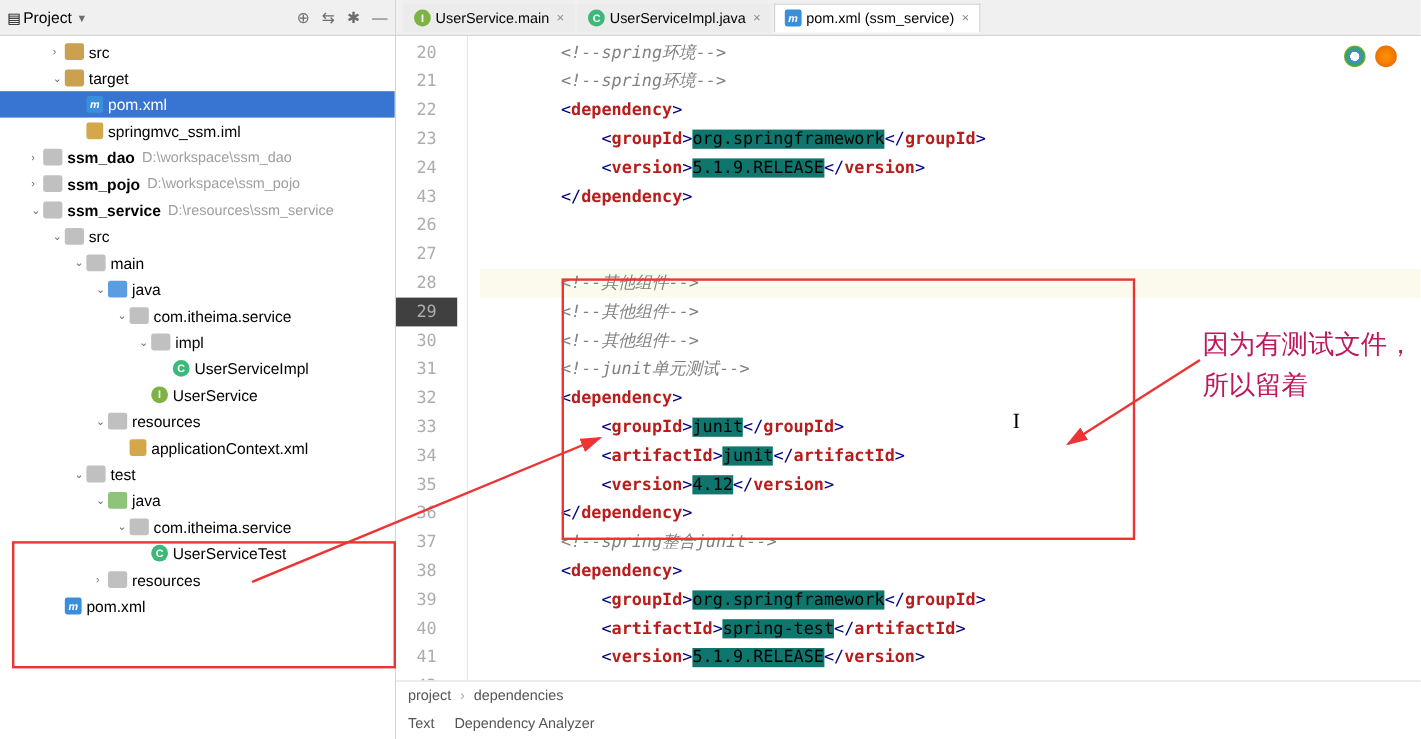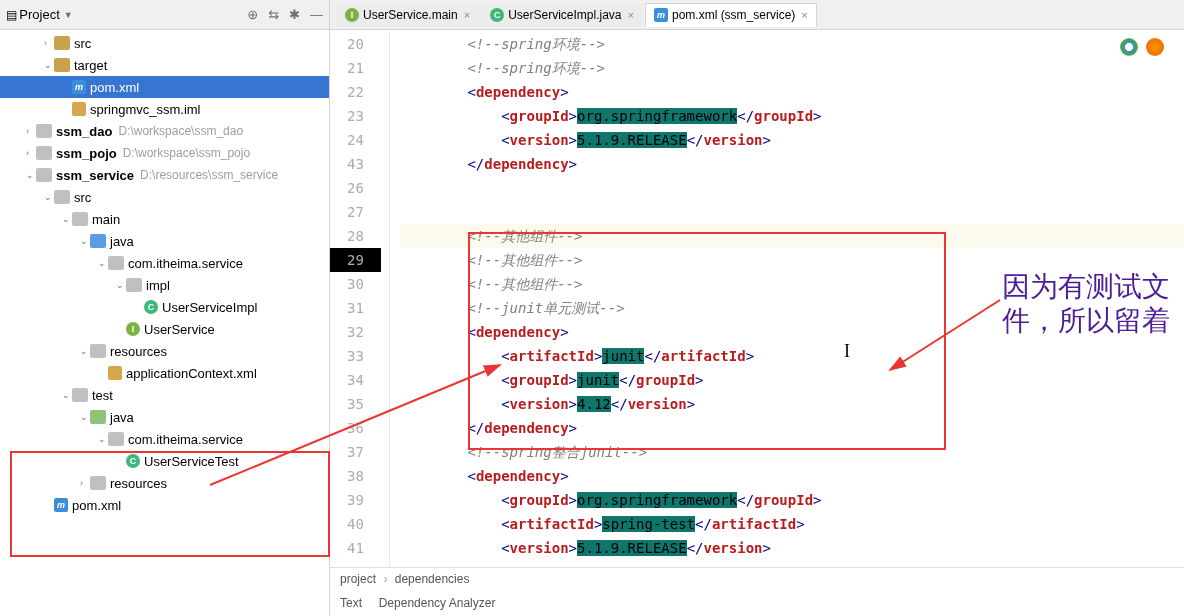--- a/index.html
+++ b/index.html
@@ -56,21 +56,21 @@
 .c-brkt { color: #000080; }
 .c-text { color: #000; background: #0f766e; }
 .ln-hl { background: #fcfaed; }
 .breadcrumb { padding: 4px 10px; font-size: 12px; color: #555; border-top: 1px solid #e0e0e0; }
 .bc-sep { color: #aaa; margin: 0 4px; }
 .bottom-tabs { padding: 6px 10px; font-size: 12px; color: #555; }
 
 
 .red-box-1 { position: absolute; border: 2px solid #ec3434; left: 10px; top: 451px; width: 320px; height: 106px; pointer-events: none; }
 .red-box-2 { position: absolute; border: 2px solid #ec3434; left: 468px; top: 232px; width: 478px; height: 218px; pointer-events: none; }
-.red-text { position: absolute; color: #4c1d95; font-size: 28px; left: 1002px; top: 270px; line-height: 34px; }
+.red-text { position: absolute; color: #be185d; font-size: 22px; left: 1002px; top: 270px; line-height: 34px; }
 .arrow-svg { position: absolute; pointer-events: none; }
 .browser-icons { position: absolute; right: 20px; top: 38px; display: flex; gap: 8px; }
 .browser-icon { width: 18px; height: 18px; border-radius: 50%; }
 .cursor-caret { position: absolute; font-family: serif; color: #000; font-size: 18px; }
 </style>
 </head>
 <body>
 
 <div class="container">
   <div class="sidebar">
@@ -224,21 +224,21 @@
       <div class="gutter" id="gutter">
           <div>20</div>
           <div>21</div>
           <div>22</div>
           <div>23</div>
           <div>24</div>
           <div>43</div>
           <div>26</div>
           <div>27</div>
           <div>28</div>
-          <div style="background: #000000;">29</div>
+          <div style="background: #404040;">29</div>
           <div>30</div>
           <div>31</div>
           <div>32</div>
           <div>33</div>
           <div>34</div>
           <div>35</div>
           <div>36</div>
           <div>37</div>
           <div>38</div>
           <div>39</div>
@@ -253,22 +253,22 @@
           <div class="code-line">            <span class="c-brkt">&lt;</span><span class="c-tag">groupId</span><span class="c-brkt">&gt;</span><span class="c-text">org.springframework</span><span class="c-brkt">&lt;/</span><span class="c-tag">groupId</span><span class="c-brkt">&gt;</span></div>
           <div class="code-line">            <span class="c-brkt">&lt;</span><span class="c-tag">version</span><span class="c-brkt">&gt;</span><span class="c-text">5.1.9.RELEASE</span><span class="c-brkt">&lt;/</span><span class="c-tag">version</span><span class="c-brkt">&gt;</span></div>
           <div class="code-line">        <span class="c-brkt">&lt;/</span><span class="c-tag">dependency</span><span class="c-brkt">&gt;</span></div>
           <div class="code-line">        </div>
           <div class="code-line">        </div>
           <div class="code-line ln-hl">        <span class="c-comment">&lt;!--其他组件--&gt;</span></div>
           <div class="code-line">        <span class="c-comment">&lt;!--其他组件--&gt;</span></div>
           <div class="code-line">        <span class="c-comment">&lt;!--其他组件--&gt;</span></div>
           <div class="code-line">        <span class="c-comment">&lt;!--junit单元测试--&gt;</span></div>
           <div class="code-line">        <span class="c-brkt">&lt;</span><span class="c-tag">dependency</span><span class="c-brkt">&gt;</span></div>
+          <div class="code-line">            <span class="c-brkt">&lt;</span><span class="c-tag">groupId</span><span class="c-brkt">&gt;</span><span class="c-text">junit</span><span class="c-brkt">&lt;/</span><span class="c-tag">groupId</span><span class="c-brkt">&gt;</span></div>
           <div class="code-line">            <span class="c-brkt">&lt;</span><span class="c-tag">artifactId</span><span class="c-brkt">&gt;</span><span class="c-text">junit</span><span class="c-brkt">&lt;/</span><span class="c-tag">artifactId</span><span class="c-brkt">&gt;</span></div>
-          <div class="code-line">            <span class="c-brkt">&lt;</span><span class="c-tag">groupId</span><span class="c-brkt">&gt;</span><span class="c-text">junit</span><span class="c-brkt">&lt;/</span><span class="c-tag">groupId</span><span class="c-brkt">&gt;</span></div>
           <div class="code-line">            <span class="c-brkt">&lt;</span><span class="c-tag">version</span><span class="c-brkt">&gt;</span><span class="c-text">4.12</span><span class="c-brkt">&lt;/</span><span class="c-tag">version</span><span class="c-brkt">&gt;</span></div>
           <div class="code-line">        <span class="c-brkt">&lt;/</span><span class="c-tag">dependency</span><span class="c-brkt">&gt;</span></div>
           <div class="code-line">        <span class="c-comment">&lt;!--spring整合junit--&gt;</span></div>
           <div class="code-line">        <span class="c-brkt">&lt;</span><span class="c-tag">dependency</span><span class="c-brkt">&gt;</span></div>
           <div class="code-line">            <span class="c-brkt">&lt;</span><span class="c-tag">groupId</span><span class="c-brkt">&gt;</span><span class="c-text">org.springframework</span><span class="c-brkt">&lt;/</span><span class="c-tag">groupId</span><span class="c-brkt">&gt;</span></div>
           <div class="code-line">            <span class="c-brkt">&lt;</span><span class="c-tag">artifactId</span><span class="c-brkt">&gt;</span><span class="c-text">spring-test</span><span class="c-brkt">&lt;/</span><span class="c-tag">artifactId</span><span class="c-brkt">&gt;</span></div>
           <div class="code-line">            <span class="c-brkt">&lt;</span><span class="c-tag">version</span><span class="c-brkt">&gt;</span><span class="c-text">5.1.9.RELEASE</span><span class="c-brkt">&lt;/</span><span class="c-tag">version</span><span class="c-brkt">&gt;</span></div>
         </div>
     </div>
     <div class="breadcrumb">

